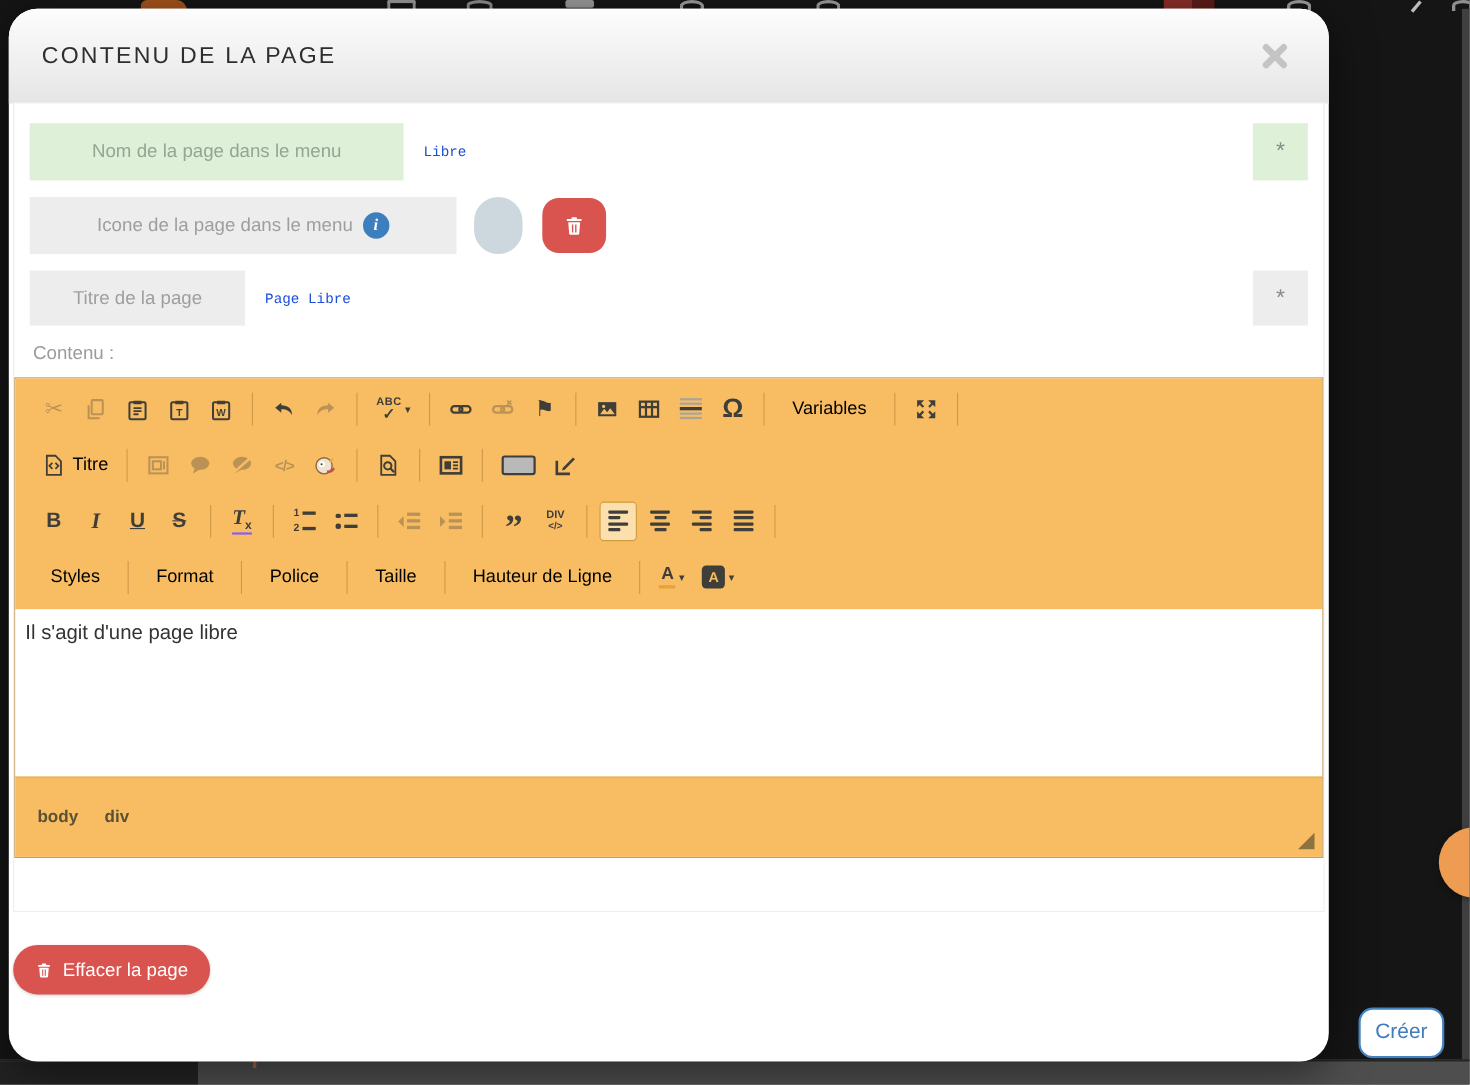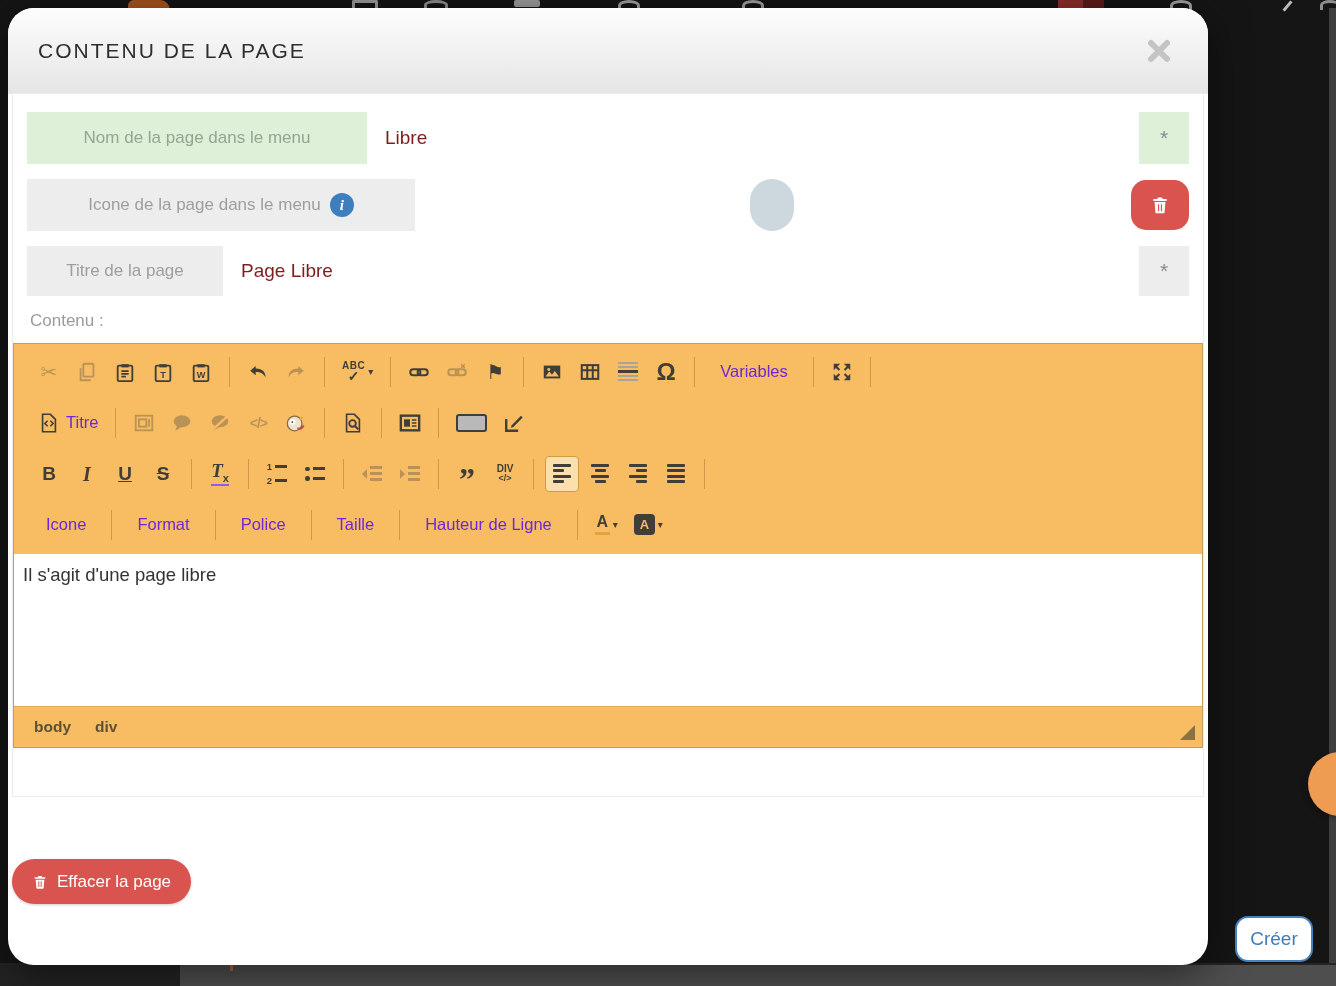--- a/index.html
+++ b/index.html
@@ -42,52 +42,52 @@
 
   
   .tabs{display:flex;gap:7px;margin:8px 0 0 4px;position:relative;z-index:3;}
   .tab{height:58px;display:flex;align-items:center;justify-content:center;background:#fff;
     border:1px solid #e2e2e2;border-bottom:none;border-radius:9px 9px 0 0;
     padding:0 26px;font-size:17.5px;color:#181818;cursor:pointer;box-sizing:border-box;}
   .tab.active{border:1px solid #f0a551;border-bottom:1px solid #fff;color:#ef8b34;margin-bottom:-1px;height:59px;}
 
   .panel{margin:-1px 4px 0;border:1px solid #ececec;background:#fff;}
   .fields{padding:18px 14px 0;}
-  .frow{display:flex;margin-bottom:15px;justify-content:space-between;}
+  .frow{display:flex;margin-bottom:15px;}
   .addon{display:flex;align-items:center;justify-content:center;box-sizing:border-box;font-size:17px;}
   .addon.green{background:#dff0d8;color:#96a493;}
   .addon.gray{background:#ededed;color:#9e9e9e;}
   .lbl1{width:340px;height:52px;}
   .lbl2{width:388px;height:52px;gap:9px;}
   .lbl3{width:196px;height:50px;}
   .req{width:50px;display:flex;align-items:center;justify-content:center;font-size:21px;color:#8a8a8a;}
   .req.green{background:#dff0d8;}
   .req.gray{background:#ededed;}
-  input.fld{border:none;outline:none;font-family:Liberation Sans, sans-serif;font-size:19px;color:#7f1d1d;padding:0 0 0 18px;box-sizing:border-box;}
+  input.fld{border:none;outline:none;font-family:Liberation Mono, monospace;font-size:13px;color:#1d4ed8;padding:0 0 0 18px;box-sizing:border-box;}
   .fld-name{flex:1;height:52px;border:2px solid #31603a;}
   .fld-title{flex:1;height:50px;background:#fff;}
   .info-circle{width:24px;height:24px;border-radius:50%;background:#3d7ebe;color:#fff;
     display:inline-flex;align-items:center;justify-content:center;
     font-family:"Liberation Serif",serif;font-style:italic;font-weight:700;font-size:15px;cursor:pointer;}
   .icon-pill{width:44px;height:52px;border-radius:24px;background:#ccd7de;margin-left:16px;border:none;cursor:pointer;}
   .red-icon-btn{width:58px;height:50px;border-radius:15px;background:#d9534f;border:none;cursor:pointer;
     display:flex;align-items:center;justify-content:center;margin-left:18px;margin-top:1px;}
   .content-label{margin:4px 0 12px 17px;color:#9b9b9b;font-size:17px;}
 
   
   .editor{border:1px solid #c59d5d;}
   .toolbar{background:#f8bd63;padding:2px 0 4px;}
   .tb-row{height:51px;display:flex;align-items:center;padding-left:16px;}
   .tb-btn{min-width:34px;height:36px;margin:0 2px;display:inline-flex;align-items:center;justify-content:center;
     border:1px solid transparent;border-radius:4px;background:transparent;cursor:pointer;color:#3f3e39;
     font-family:"Liberation Sans",sans-serif;padding:0 5px;box-sizing:border-box;}
   .tb-btn.dis{opacity:.33;}
   .tb-btn.act{background:#fbe0ad;border-color:#cf9c3f;}
   .tb-btn.tb-text{padding:0 13px;}
-  .tb-lbl{font-size:16.5px;color:#6d28d9;margin-left:6px;}
+  .tb-lbl{font-size:16.5px;color:#000000;margin-left:6px;}
   .tb-btn.tb-text .tb-lbl{margin-left:0;}
   .tbsep{width:1px;height:30px;background:rgba(92,60,2,.28);margin:0 9px;flex:none;}
   .ic{display:inline-flex;align-items:center;justify-content:center;}
   .si{width:22px;height:22px;display:block;}
   .g{font-size:20px;line-height:1;}
   .g-lg{font-size:24px;font-weight:600;line-height:1;}
   .g-quote{font-family:"Liberation Serif",serif;font-weight:900;font-size:32px;line-height:10px;padding-top:10px;}
   .caret{font-size:10px;margin-left:3px;color:#3f3e39;}
   .lt{font-size:19px;line-height:1;}
   .lt.b{font-weight:900;}
@@ -122,21 +122,21 @@
   .al-j i{width:18px !important;}
   .tcol{display:flex;flex-direction:column;align-items:center;}
   .tcol .A{font-weight:700;font-size:16px;line-height:1;}
   .tcol .cbar{width:15px;height:3.5px;background:#e6a23c;margin-top:2px;display:block;}
   .bgcol{width:21px;height:21px;background:#3f3e39;color:#f8bd63;border-radius:4px;
     display:flex;align-items:center;justify-content:center;font-weight:700;font-size:13px;}
   .btnrect{width:27px;height:14px;background:#b9b9b9;border:2.5px solid #3f3e39;border-radius:3px;display:block;}
   .codeg{font-size:14px;font-weight:700;letter-spacing:-1px;}
 
   .rte-content{height:152px;background:#fff;padding:10px 9px;font-size:18.5px;color:#333;outline:none;box-sizing:border-box;overflow:hidden;}
-  .statusbar{height:40px;background:#f8bd63;display:flex;align-items:center;padding:0 20px;position:relative;border-top:1px solid #e3ae55;}
+  .statusbar{height:40px;background:#f8bd63;display:flex;align-items:center;padding:16px 20px;position:relative;border-top:1px solid #e3ae55;}
   .statusbar span{font-weight:700;font-size:15.5px;color:#5d5134;margin-right:24px;cursor:pointer;}
   .rsz{position:absolute;right:7px;bottom:7px;width:0;height:0;border-left:15px solid transparent;border-bottom:15px solid #8a7340;cursor:nwse-resize;}
   .below-gap{height:48px;background:#fff;}
 
   
   .delete-btn{position:absolute;left:4px;top:851px;height:45px;border:none;border-radius:23px;
     background:#d9534f;color:#fff;font-size:17px;padding:0 20px;display:inline-flex;align-items:center;gap:9px;
     cursor:pointer;font-family:"Liberation Sans",sans-serif;box-shadow:0 1px 3px rgba(0,0,0,.2);}
   .create-btn{position:absolute;left:1227px;top:908px;width:78px;height:46px;background:#fff;
     border:2px solid #4583c0;border-radius:13px;color:#3f7dbd;font-size:19px;cursor:pointer;
@@ -556,21 +556,21 @@
                   <i></i>
                   <i></i>
                   <i></i>
                 </span>
               </span>
             </button>
             <span class="tbsep"></span>
           </div>
           <div class="tb-row">
             <button class="tb-btn tb-text">
-              <span class="tb-lbl">Icone</span>
+              <span class="tb-lbl">Styles</span>
             </button>
             <span class="tbsep"></span>
             <button class="tb-btn tb-text">
               <span class="tb-lbl">Format</span>
             </button>
             <span class="tbsep"></span>
             <button class="tb-btn tb-text">
               <span class="tb-lbl">Police</span>
             </button>
             <span class="tbsep"></span>

